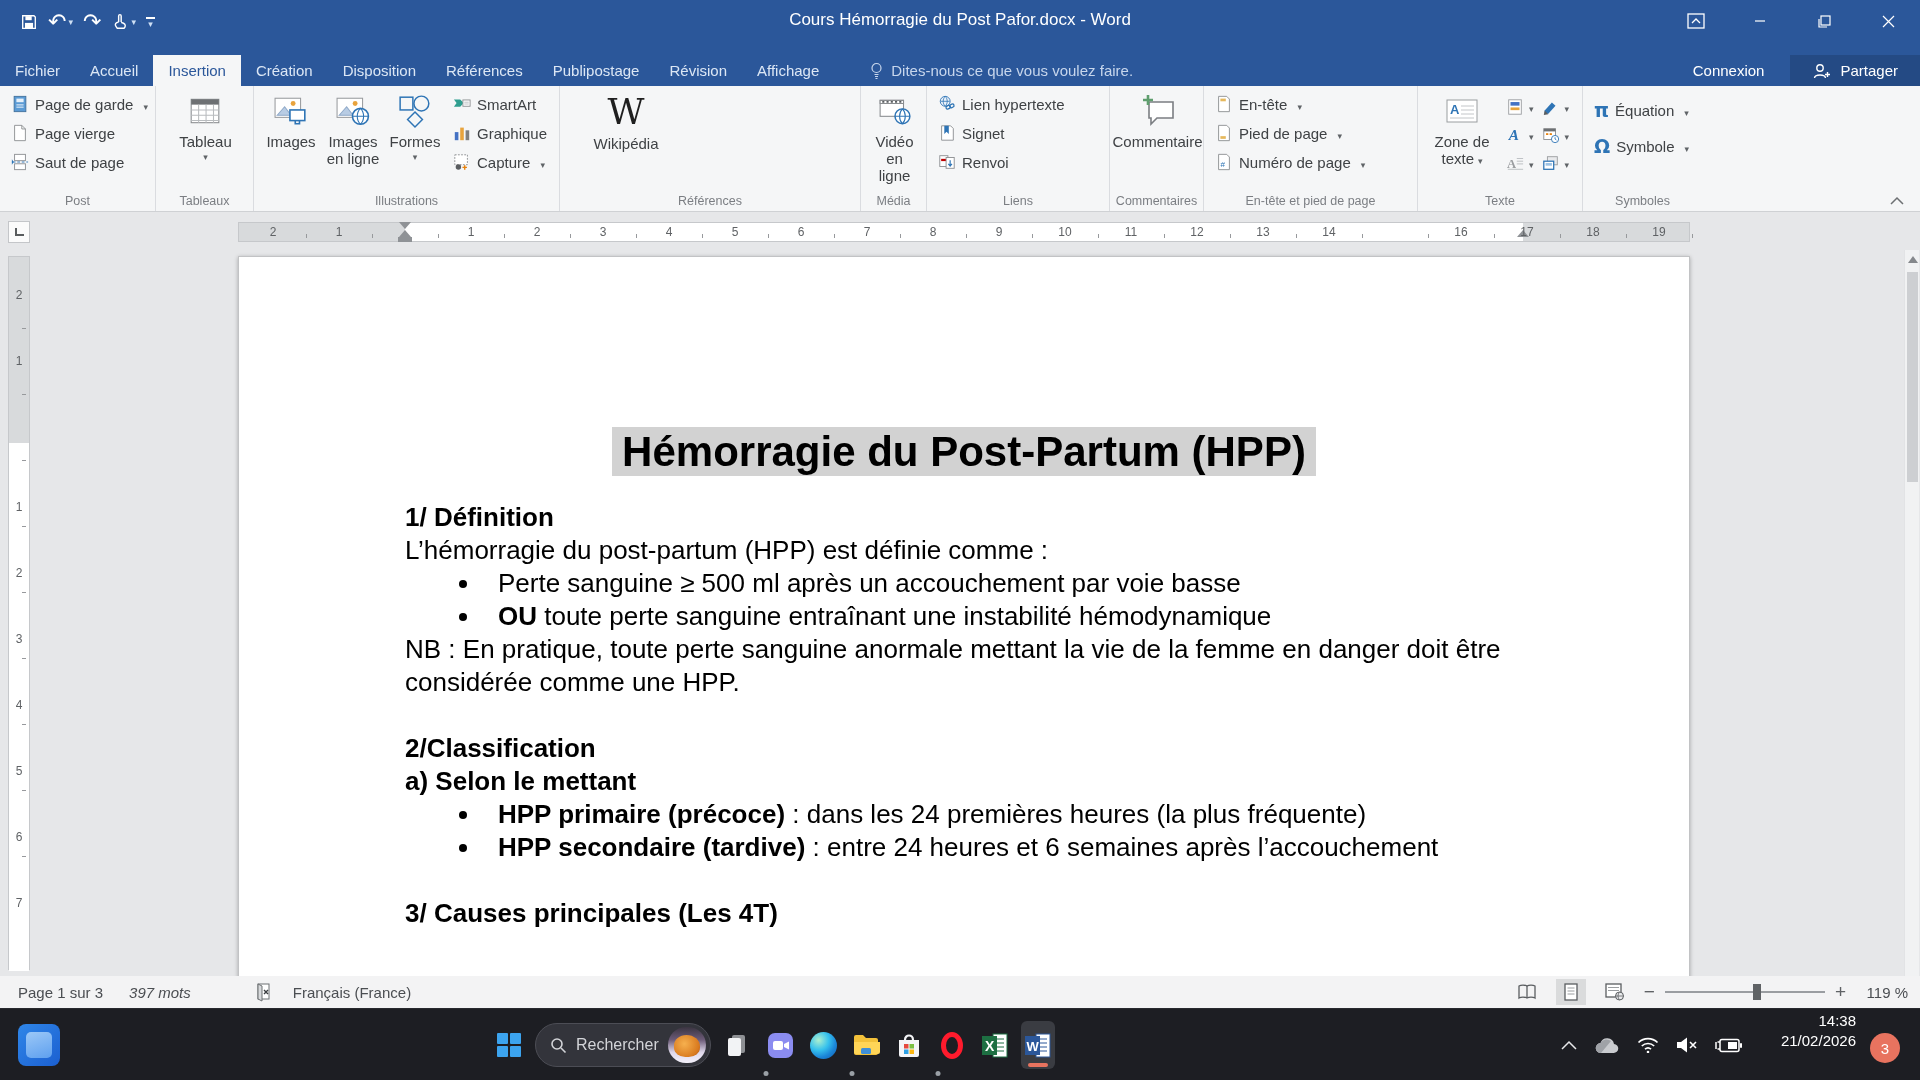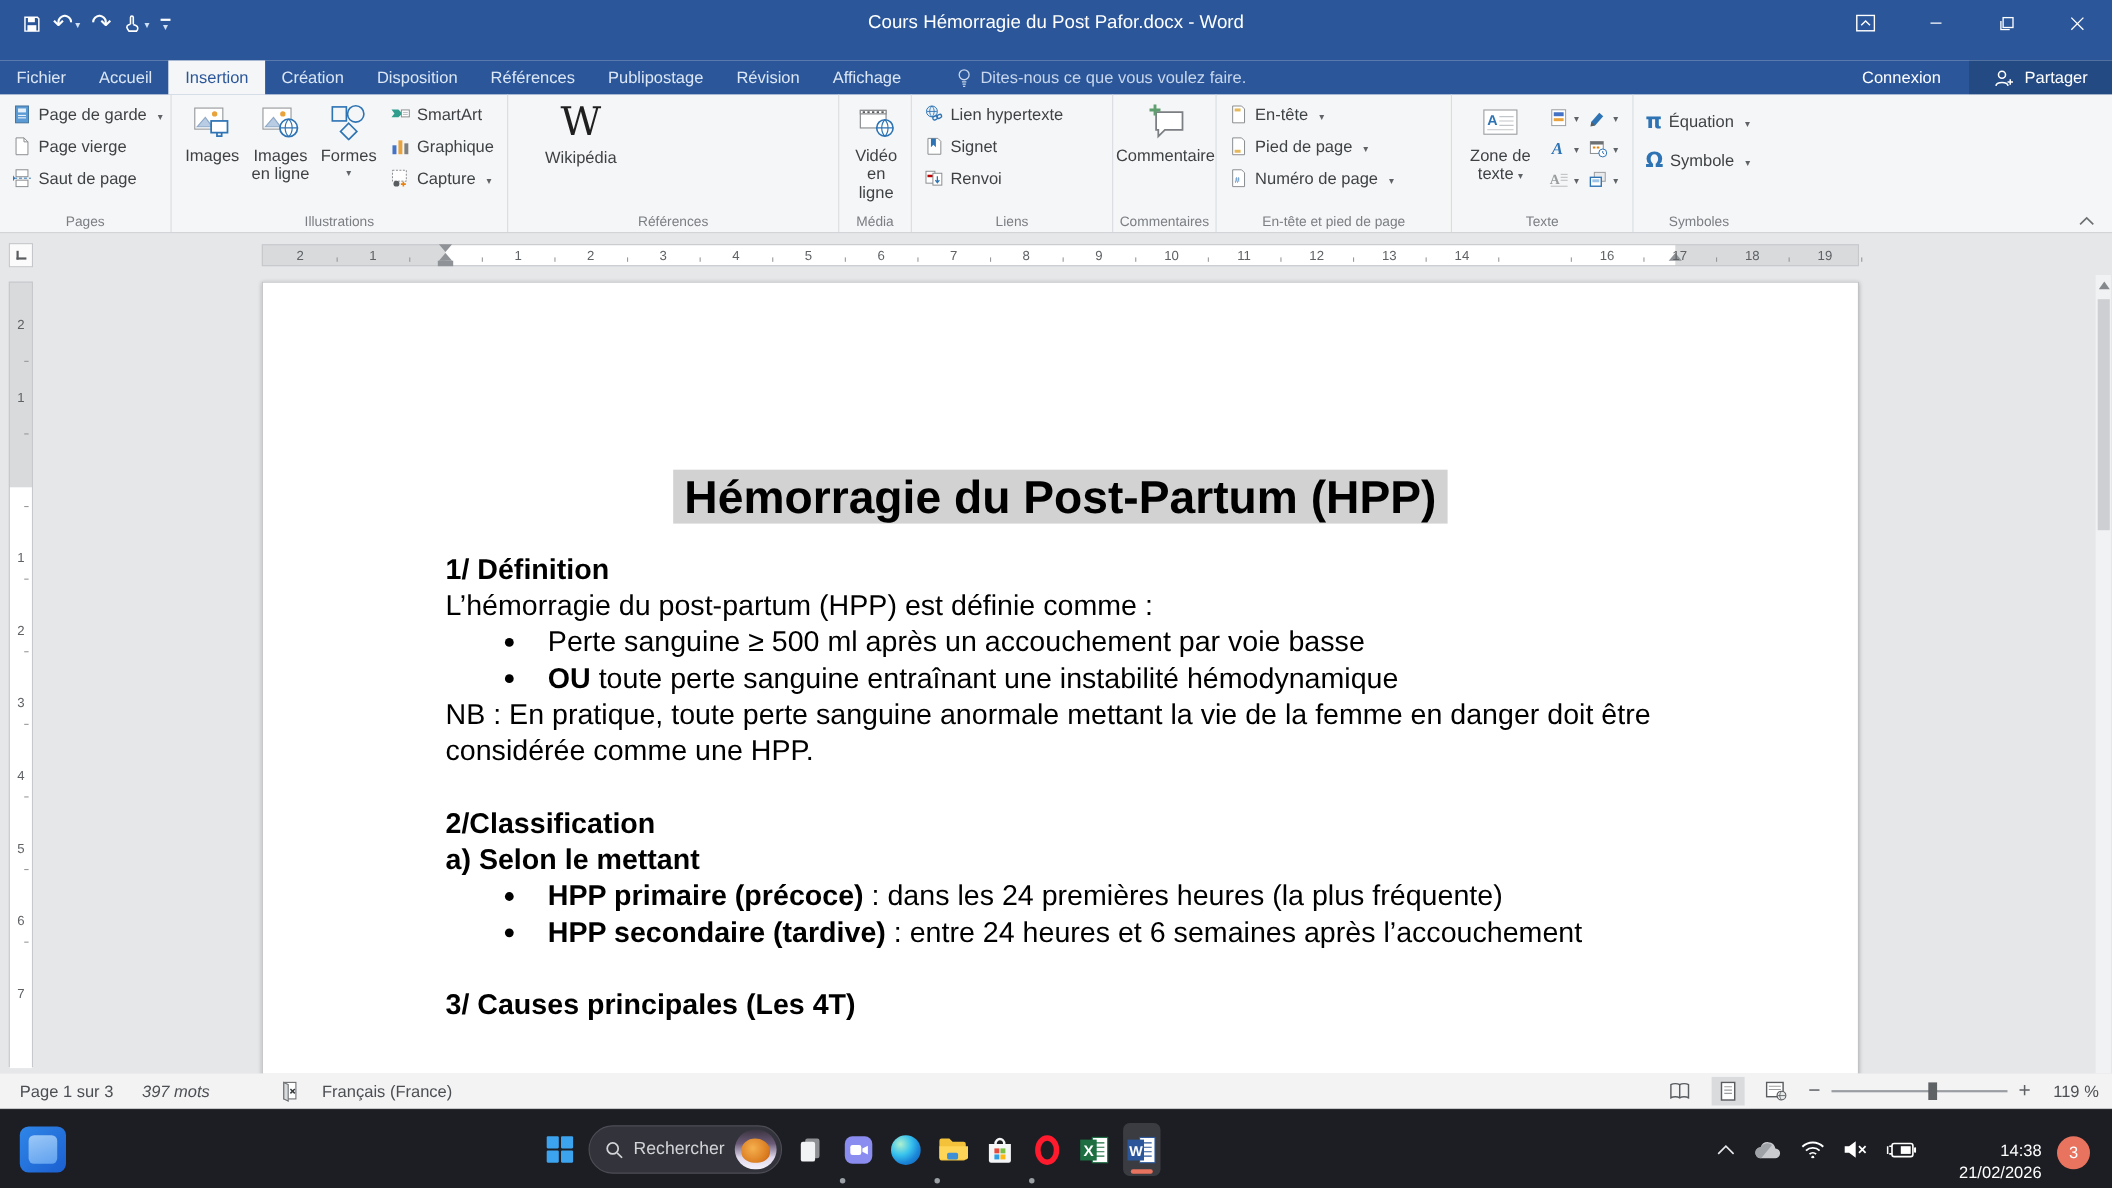--- a/index.html
+++ b/index.html
@@ -94,21 +94,21 @@
   .widgets i{position:absolute;left:8px;top:8px;width:26px;height:26px;border-radius:5px;background:linear-gradient(160deg,#9cc8f7,#5ea0ef);}
   .task-center{position:absolute;left:492px;top:0;height:72px;display:flex;align-items:center;gap:9px;}
   .tslot{position:relative;width:34px;height:48px;display:flex;align-items:center;justify-content:center;}
   .tslot.active{background:#3a3c42;border-radius:6px;}
   .run-dot{position:absolute;bottom:2px;left:50%;transform:translateX(-50%);width:5px;height:5px;border-radius:50%;background:#9aa0a6;}
   .word-line{position:absolute;bottom:2px;left:50%;transform:translateX(-50%);width:20px;height:4px;border-radius:2px;background:#e8735f;}
   .searchpill{display:flex;align-items:center;width:176px;height:44px;background:#33343b;border:1px solid #4c4d55;border-radius:22px;padding:0 4px 0 14px;gap:9px;color:#d3d4d8;font-size:16px;}
   .fox{margin-left:auto;width:38px;height:36px;border-radius:18px;overflow:hidden;background:linear-gradient(180deg,#3a3440 0%,#6b5a77 35%,#ded7ea 70%,#f4f1fa 100%);position:relative;}
   .fox::after{content:"";position:absolute;left:6px;top:8px;width:26px;height:22px;border-radius:55% 60% 50% 50%;background:radial-gradient(circle at 40% 40%,#f6b04e,#d97a1f 70%,#a8551a);}
   .tray{position:absolute;right:178px;top:0;height:72px;display:flex;align-items:center;gap:17px;}
-  .clock{position:absolute;right:64px;top:28px;text-align:right;color:#fff;font-size:15px;line-height:20px;}
+  .clock{position:absolute;right:64px;top:2px;text-align:right;color:#fff;font-size:15px;line-height:20px;}
   .badge{position:absolute;right:20px;top:24px;width:30px;height:30px;border-radius:50%;background:#e8735f;color:#fff;font-size:15px;display:flex;align-items:center;justify-content:center;}
 
   
   .i18{width:18px;height:18px;flex:0 0 18px;}
   .i32{width:34px;height:34px;}
 </style>
 </head>
 <body>
 
 <div class="titlebar">
@@ -219,23 +219,34 @@
       <div class="sbtn">
         <svg class="i18" viewBox="0 0 20 20">
             <rect x="4" y="1.5" width="12" height="7" fill="#fff" stroke="#8a8d90"></rect>
             <rect x="4" y="12" width="12" height="6.5" fill="#fff" stroke="#8a8d90"></rect>
             <path d="M1 10h4M7 10h3M12 10h3M17 10h2" stroke="#2e74b5"></path>
             <path d="M1 7l2 3-2 3z" fill="#2e74b5"></path>
           </svg>
         <span>Saut de page</span>
       </div>
     </div>
-    <div class="glabel">Pages</div>
-  </div>
-
+    <div class="glabel">Post</div>
+  </div>
+
+  <div class="rgroup" style="width:98px;justify-content:center;">
+    <div class="bbtn">
+      <svg class="i32" viewBox="0 0 32 32">
+          <rect x="3" y="5" width="26" height="22" fill="#fff" stroke="#8a8d90"></rect>
+          <rect x="3" y="5" width="26" height="5" fill="#6d7073"></rect>
+          <path d="M3 15h26M3 20h26M3 25h26M10 10v17M17 10v17M24 10v17" stroke="#b9bcbf" fill="none"></path>
+        </svg>
+      <span class="blabel bcar"><span>Tableau</span></span>
+    </div>
+    <div class="glabel">Tableaux</div>
+  </div>
 
   <div class="rgroup" style="width:306px;">
     <div class="bbtn" style="width:58px;">
       <svg class="i32" viewBox="0 0 32 32">
           <rect x="1" y="4" width="24" height="18" fill="#fff" stroke="#9a9da0"></rect>
           <circle cx="18" cy="9" r="2.3" fill="#e8a33d"></circle>
           <path d="M3 20l7-8 6 8z" fill="#b8cce4" stroke="#8fa9c8"></path>
           <rect x="15" y="15" width="14" height="10" fill="#fff" stroke="#2e74b5" stroke-width="1.5"></rect>
           <path d="M20 25v3h4v-3" fill="none" stroke="#2e74b5" stroke-width="1.5"></path>
         </svg>

